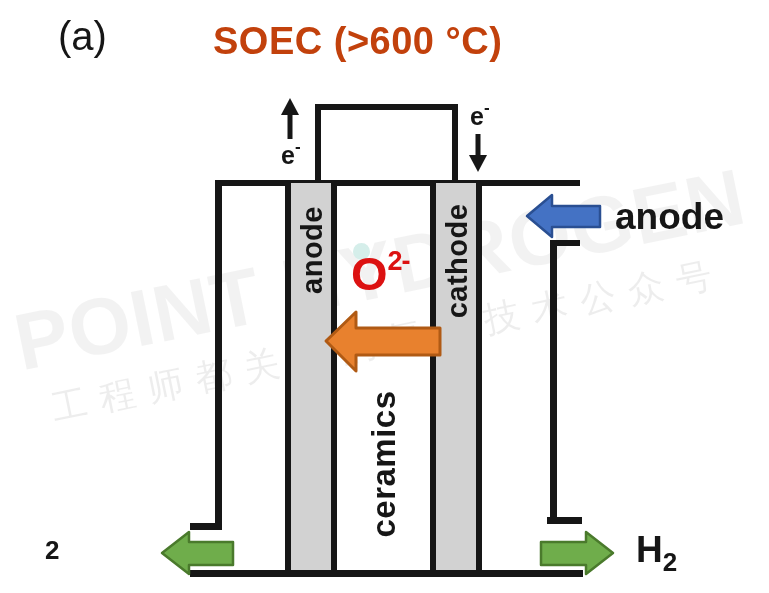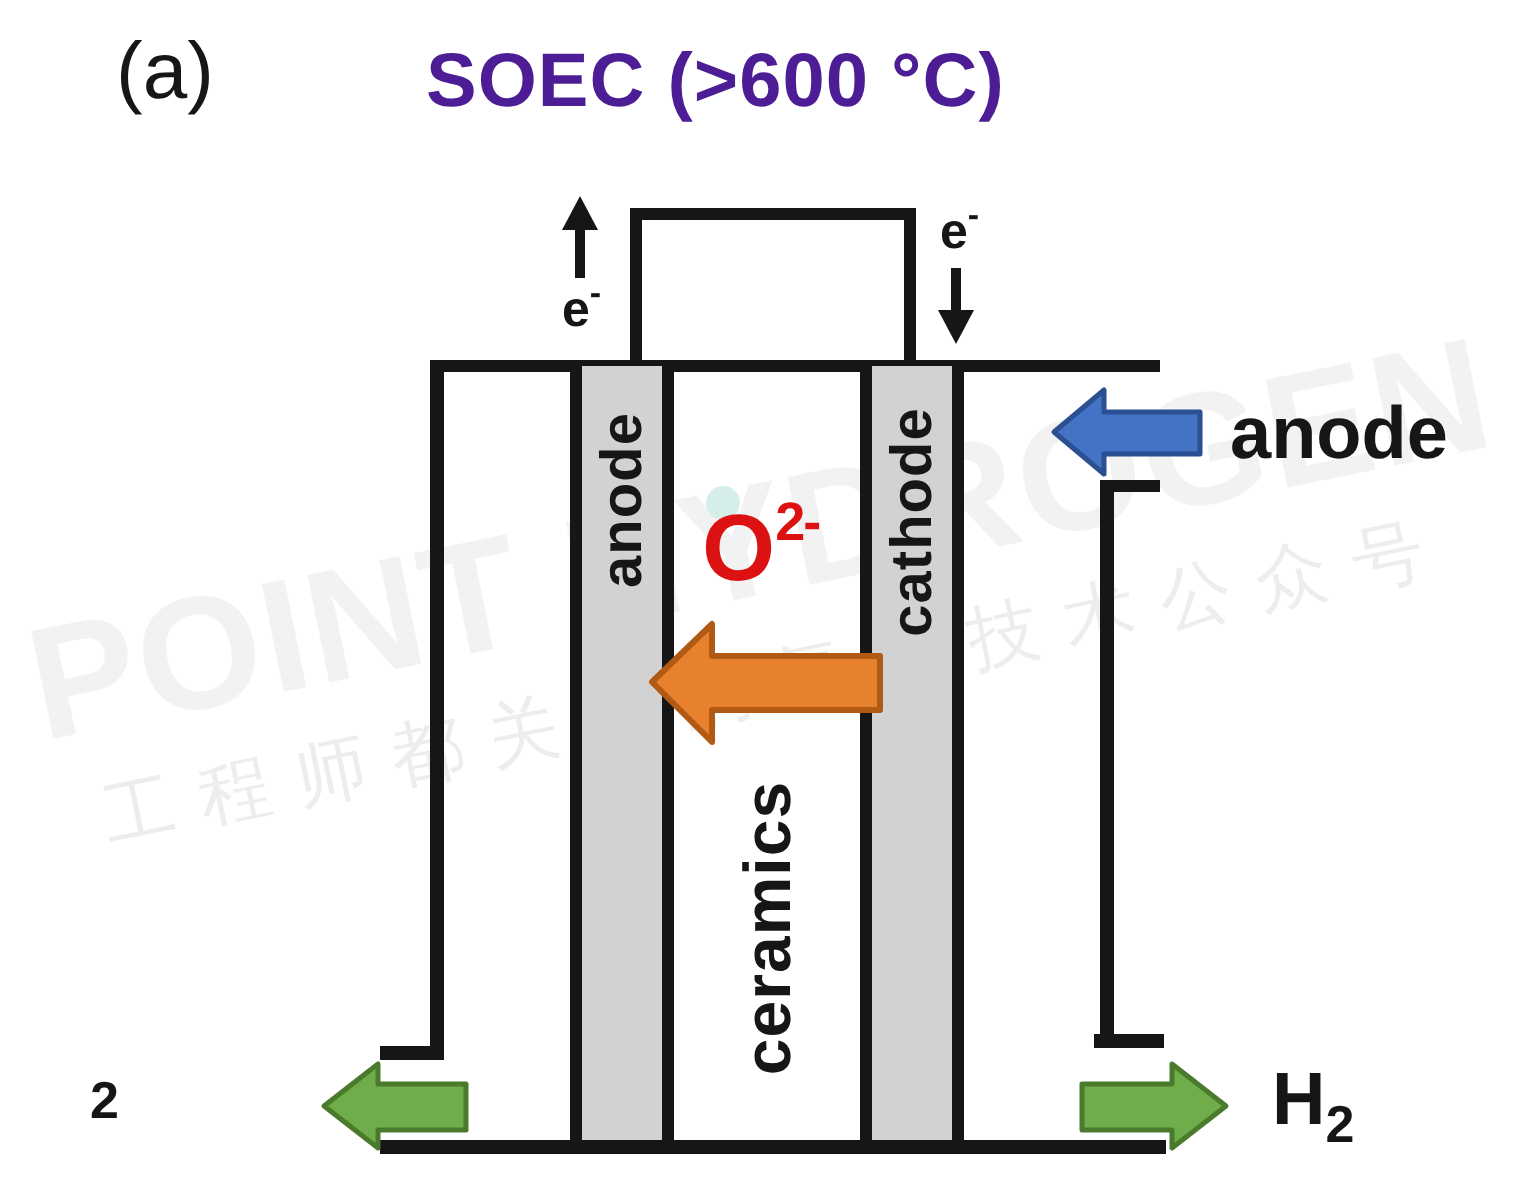--- a/index.html
+++ b/index.html
@@ -53,21 +53,21 @@
 </head>
 <body>
 
 <div id="stage">
 
   <div class="wm-brand">POINT HYDROGEN</div>
   <div class="wm-caption">工程师都关注的氢能技术公众号</div>
   <div class="wm-dot" style="background: rgb(213, 238, 234);"></div>
 
   <div class="panel-label" style="color: rgb(22, 22, 22);">(a)</div>
-  <div class="title" style="color: #4c1d95;">SOEC (&gt;600 °C)</div>
+  <div class="title" style="color: #c2410c;">SOEC (&gt;600 °C)</div>
 
   <div class="abs" style="left: 315px; top: 104px; width: 131px; height: 70px; border: 6px solid rgb(22, 22, 22); z-index: 3;"></div>
 
   <svg style="left:280px; top:98px;" width="20" height="42" viewBox="0 0 20 42">
     <rect x="7.5" y="14" width="5" height="27" fill="#161616"></rect>
     <polygon points="10,0 1,17 19,17" fill="#161616"></polygon>
   </svg>
   <div class="e-label" style="left:281px; top:143px;">
     <span class="e-base">e</span>
     <span class="e-sup">-</span>

